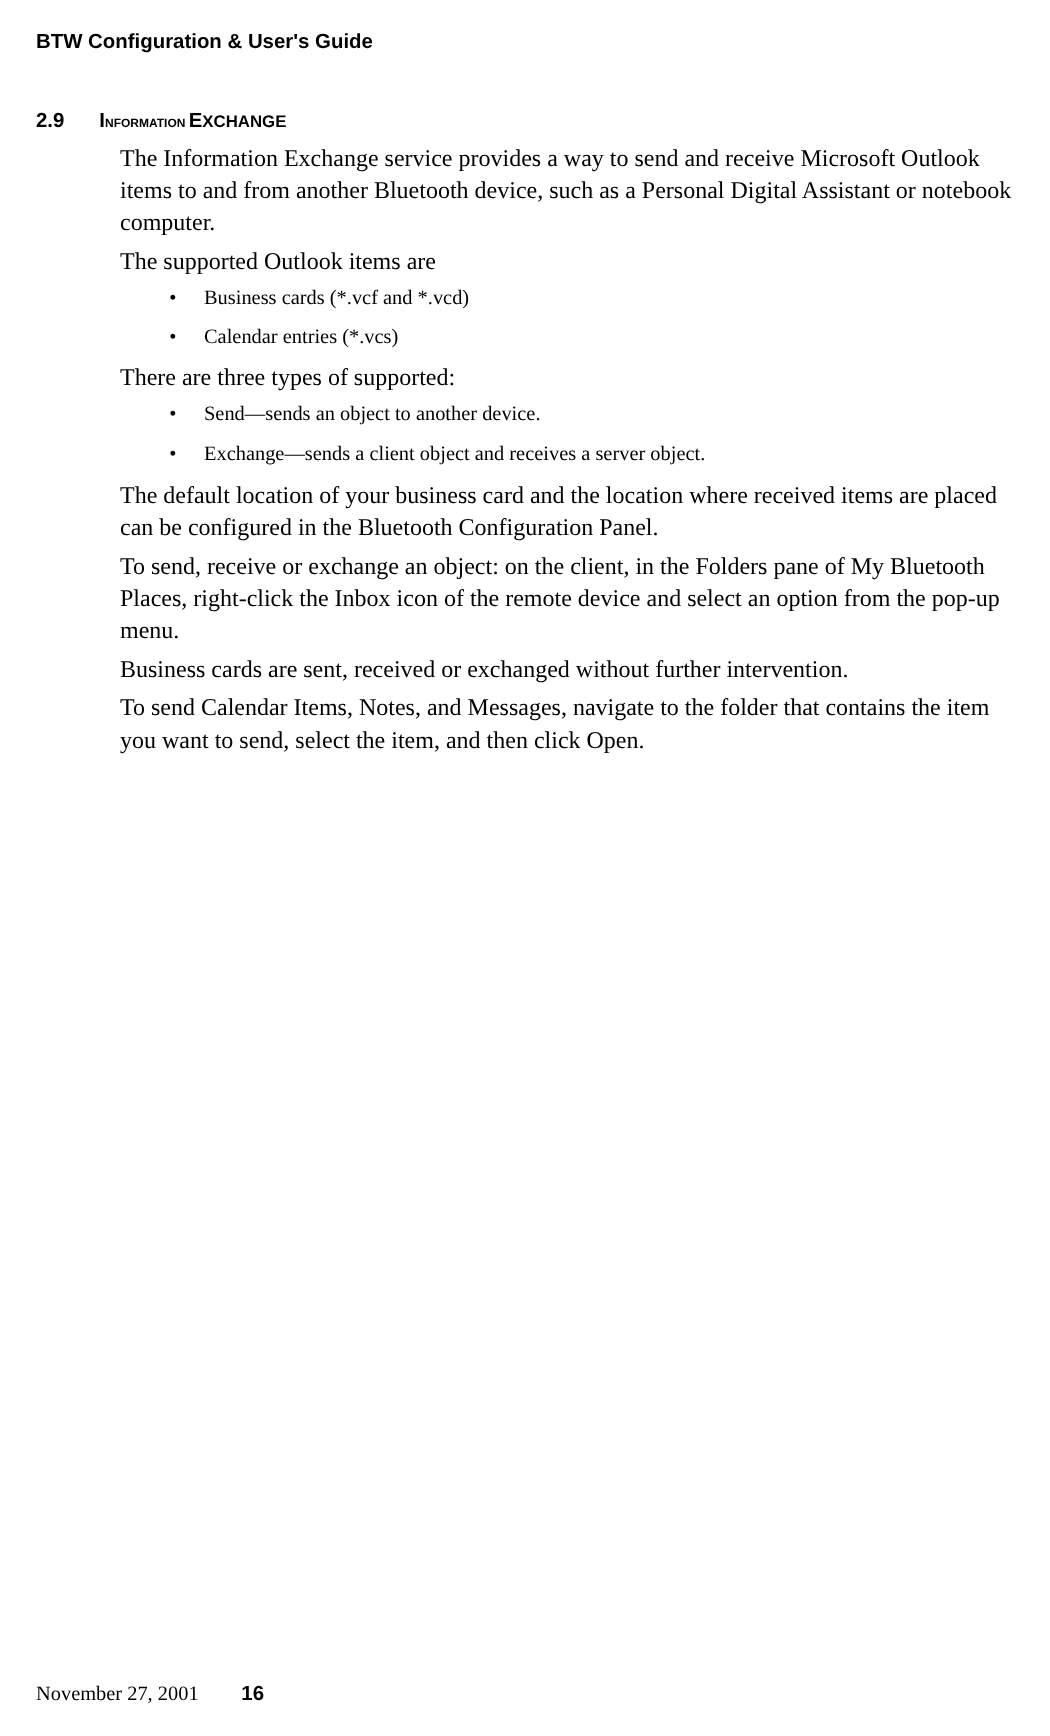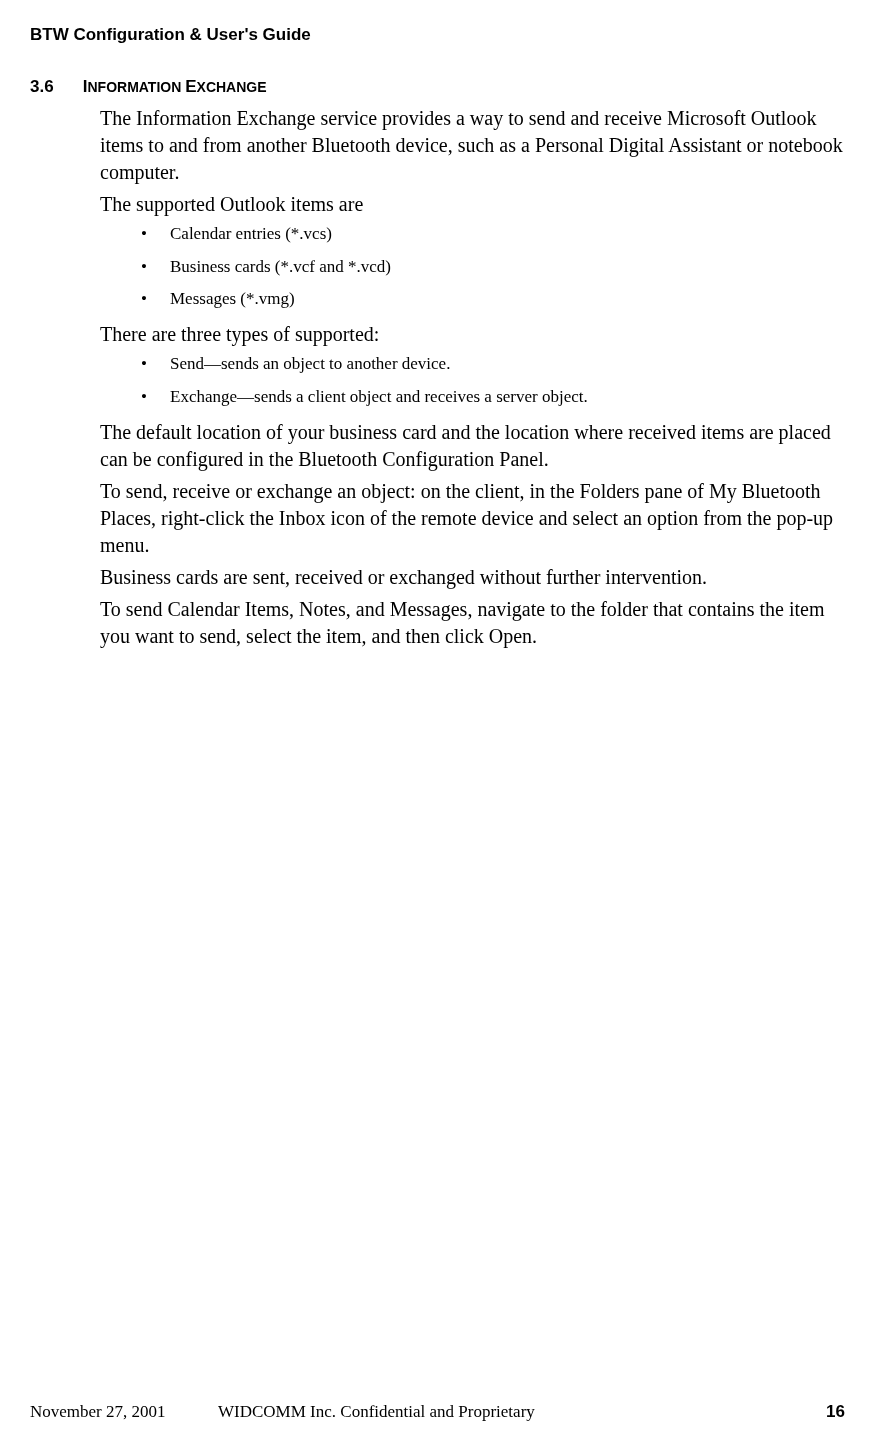--- a/index.html
+++ b/index.html
@@ -15,21 +15,21 @@
       background: #fff;
       width: 875px;
       height: 1447px;
       position: relative;
       padding: 23px 30px;
     }
     .header {
       font-family: Arial, Helvetica, sans-serif;
       font-weight: bold;
       font-size: 17px;
-      margin-bottom: 28px;
+      margin-bottom: 42px;
     }
     .section-heading {
       font-family: Arial, Helvetica, sans-serif;
       font-weight: bold;
       font-size: 17px;
       margin-bottom: 6px;
     }
     .section-number {
       display: inline-block;
       min-width: 48px;
@@ -86,46 +86,44 @@
     }
   </style>
 </head>
 <body>
 
 <div class="header">
   <span>BTW Configuration &amp; User's Guide</span>
 </div>
 
 <div class="section-heading">
-  <span class="section-number">3.6</span>
-  <span><span>I</span><span style="font-size:14px;">NFORMATION </span><span>E</span><span style="font-size:14px;">XCHANGE</span></span>
+  <span class="section-number">2.9</span>
+  <span><span>I</span><span style="font-size:10px;">NFORMATION </span><span>E</span><span style="font-size:14px;">XCHANGE</span></span>
 </div>
 
 <p class="body-text">The Information Exchange service provides a way to send and receive Microsoft Outlook items to and from another Bluetooth device, such as a Personal Digital Assistant or notebook computer.</p>
 
 <p class="body-text">The supported Outlook items are</p>
 
 <ul class="bulleted">
+  <li>Business cards (*.vcf and *.vcd)</li>
   <li>Calendar entries (*.vcs)</li>
-  <li>Business cards (*.vcf and *.vcd)</li>
-  <li>Messages (*.vmg)</li>
 </ul>
 
 <p class="body-text">There are three types of supported:</p>
 
 <ul class="bulleted">
   <li>Send—sends an object to another device.</li>
   <li>Exchange—sends a client object and receives a server object.</li>
 </ul>
 
 <p class="body-text">The default location of your business card and the location where received items are placed can be configured in the Bluetooth Configuration Panel.</p>
 
 <p class="body-text">To send, receive or exchange an object: on the client, in the Folders pane of My Bluetooth Places, right-click the Inbox icon of the remote device and select an option from the pop-up menu.</p>
 
 <p class="body-text">Business cards are sent, received or exchanged without further intervention.</p>
 
 <p class="body-text">To send Calendar Items, Notes, and Messages, navigate to the folder that contains the item you want to send, select the item, and then click Open.</p>
 
 <div class="footer">
   <span class="date">November 27, 2001</span>
-  <span class="confidential">WIDCOMM Inc. Confidential and Proprietary</span>
   <span class="pagenum">16</span>
 </div>
 
 </body></html>

